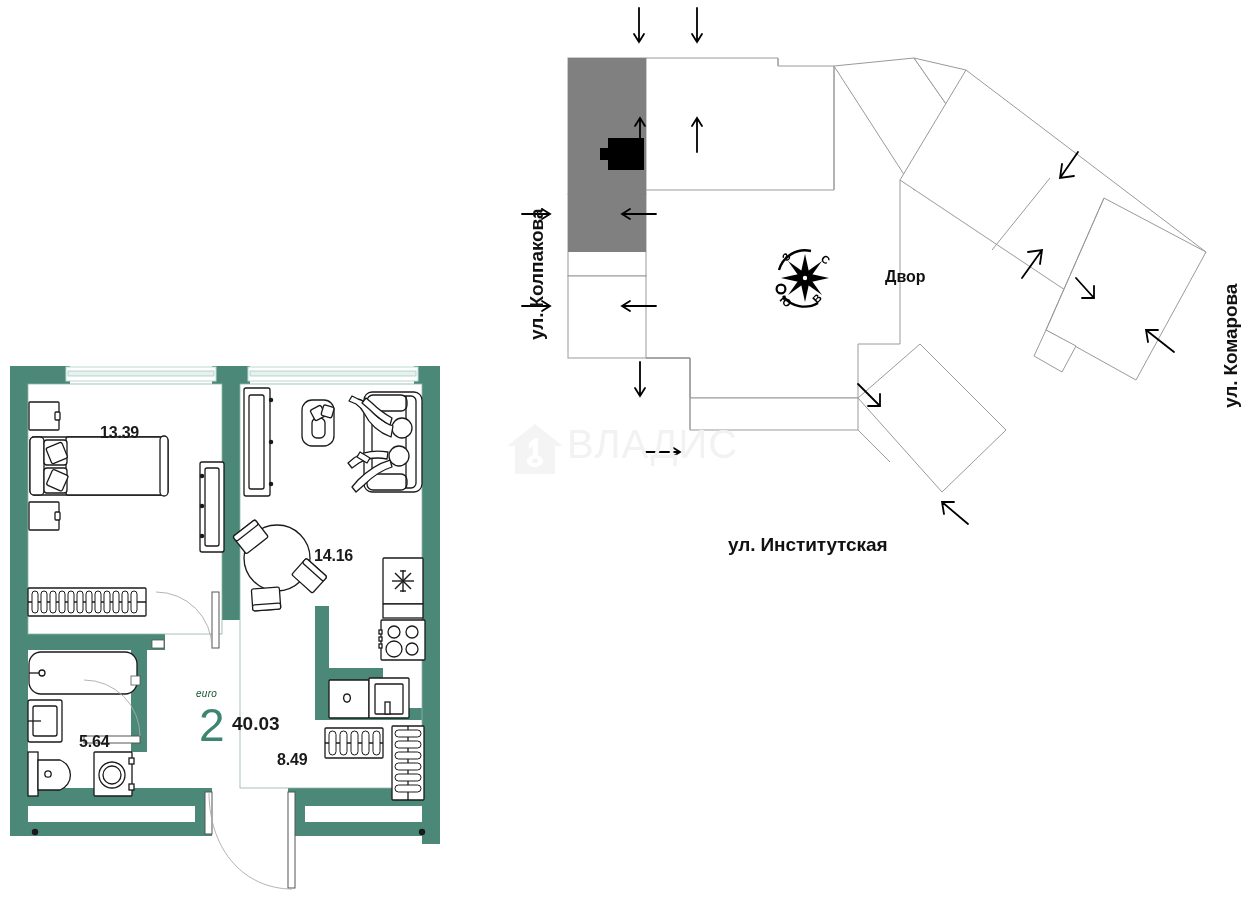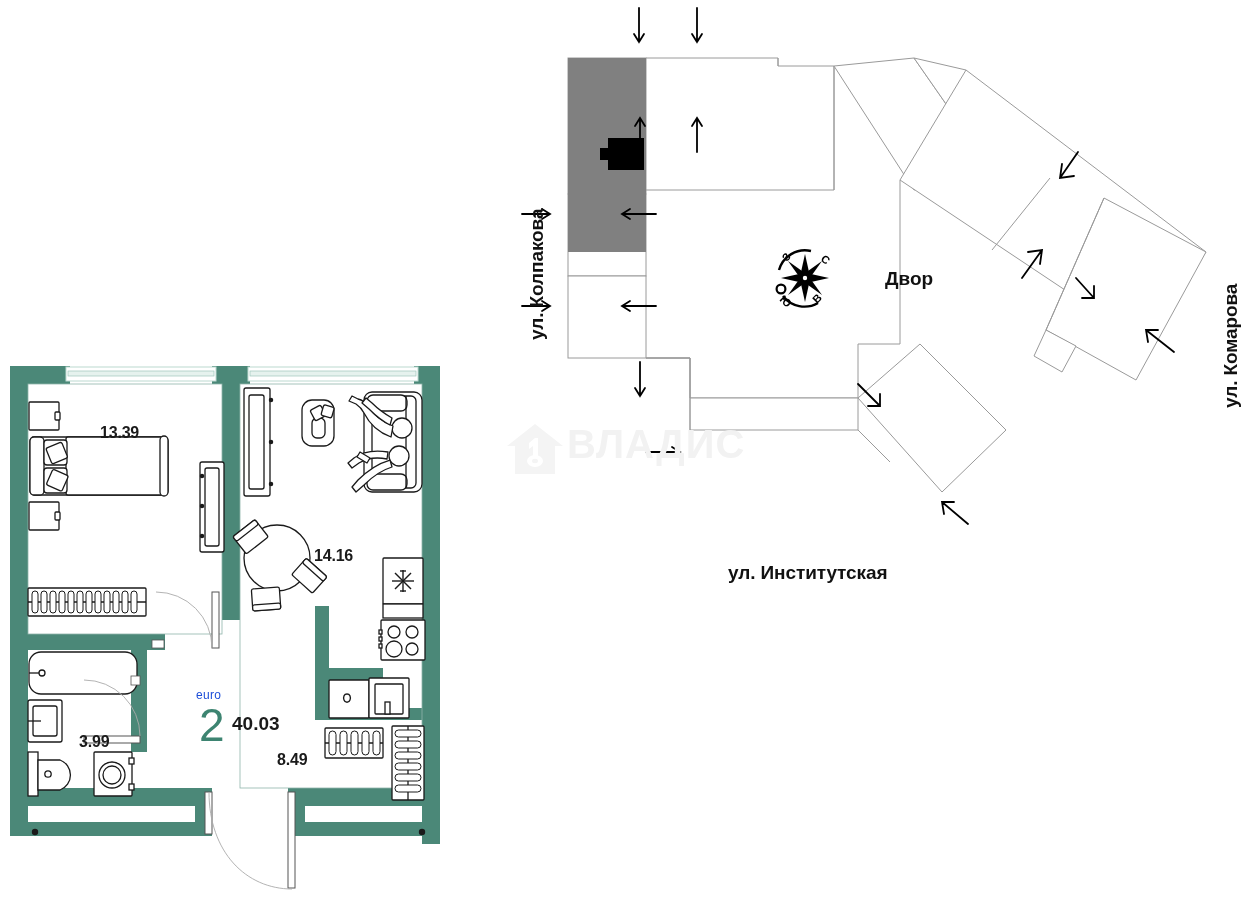--- a/index.html
+++ b/index.html
@@ -16,50 +16,50 @@
 
   
   #siteplan{position:absolute;left:490px;top:0;width:764px;height:600px;}
 
   
   .area-label{
     position:absolute;font-size:16px;font-weight:700;color:#1a1a1a;
     letter-spacing:-0.2px;white-space:nowrap;
   }
   .euro-word{
-    position:absolute;font-size:12px;color:#1d4ed8;letter-spacing:0.3px;
-    font-weight:400;white-space:nowrap;
+    position:absolute;font-size:10px;color:#14532d;letter-spacing:0.3px;
+    font-weight:400;white-space:nowrap;font-style:italic;
   }
   .euro-num{
     position:absolute;font-size:46px;color:#3d8471;font-weight:400;
     line-height:1;white-space:nowrap;
   }
   .total-area{
     position:absolute;font-size:19px;font-weight:700;color:#1a1a1a;
     white-space:nowrap;
     text-align:center;
   }
 
   .street{
     position:absolute;font-size:19px;font-weight:700;color:#111;
     white-space:nowrap;letter-spacing:-0.1px;
   }
   .street.vert-left{transform:rotate(-90deg);transform-origin:left top;}
   .street.vert-right{transform:rotate(-90deg);transform-origin:left top;}
   .yard{
-    position:absolute;font-size:19px;font-weight:700;color:#111;white-space:nowrap;
+    position:absolute;font-size:16px;font-weight:700;color:#111;white-space:nowrap;
   }
 
   
   #watermark{
     position:absolute;left:505px;top:418px;width:260px;height:62px;
     opacity:1;pointer-events:none;
   }
   .wm-text{
-    position:absolute;left:62px;top:4px;font-size:40px;font-weight:700;
+    position:absolute;left:62px;top:4px;font-size:40px;font-weight:400;
     color:#f2f2f2;letter-spacing:1px;font-family:"Liberation Sans",sans-serif;
   }
 </style>
 </head>
 <body>
 
 <div id="root">
 
   <div id="floorplan">
     <svg class="svgwrap" style="width:470px;height:557px" viewBox="0 0 470 557">
@@ -321,21 +321,21 @@
         <circle cx="422" cy="492" r="3.2"></circle>
       </g>
     </svg>
 
     <div class="area-label" style="left:100px;top:84px;">13.39</div>
 
     <div class="area-label" style="left:314px;top:172px;margin-top:35px;">14.16</div>
 
     <div class="area-label" style="left:277px;top:411px;">8.49</div>
 
-    <div class="area-label" style="left:79px;top:393px;">3.99</div>
+    <div class="area-label" style="left:79px;top:393px;">5.64</div>
 
     <div class="euro-word" style="left:196px;top:348px;">euro</div>
 
     <div class="euro-num" style="left:199px;top:362px;">2</div>
 
     <div class="total-area" style="left:232px;top:373px;">40.03</div>
   </div>
 
   <div id="siteplan">
     <svg class="svgwrap" style="width:764px;height:600px" viewBox="0 0 764 600">
@@ -428,21 +428,21 @@
         <text x="12" y="26" font-size="11" font-weight="700" font-family="Liberation Sans, sans-serif" transform="rotate(-45 12 26)">В</text>
         <text x="-26" y="22" font-size="11" font-weight="700" font-family="Liberation Sans, sans-serif" transform="rotate(45 -26 22)">Ю</text>
       </g>
     </svg>
 
 
     <div class="street vert-left" style="left:36px;top:340px;">ул. Колпакова</div>
 
     <div class="street vert-right" style="left:730px;top:408px;">ул. Комарова</div>
 
-    <div class="street" style="left:238px;top:562px;">ул. Институтская</div>
+    <div class="street" style="left:238px;top:534px;">ул. Институтская</div>
 
     <div class="yard" style="left:395px;top:268px;">Двор</div>
   </div>
 
   <div id="watermark">
     <svg width="60" height="58" viewBox="0 0 60 58" style="position:absolute;left:0;top:2px">
       <path d="M30 4 L58 26 L50 26 L50 54 L10 54 L10 26 L2 26 Z" fill="#f4f4f4"></path>
       <path d="M30 18 L24 23 L24 29 L28 26 L28 38 L33 38 L33 18 Z" fill="#ffffff"></path>
       <ellipse cx="30" cy="41" rx="8" ry="6" fill="#ffffff"></ellipse>
       <ellipse cx="30" cy="41" rx="3" ry="2.2" fill="#f4f4f4"></ellipse>

